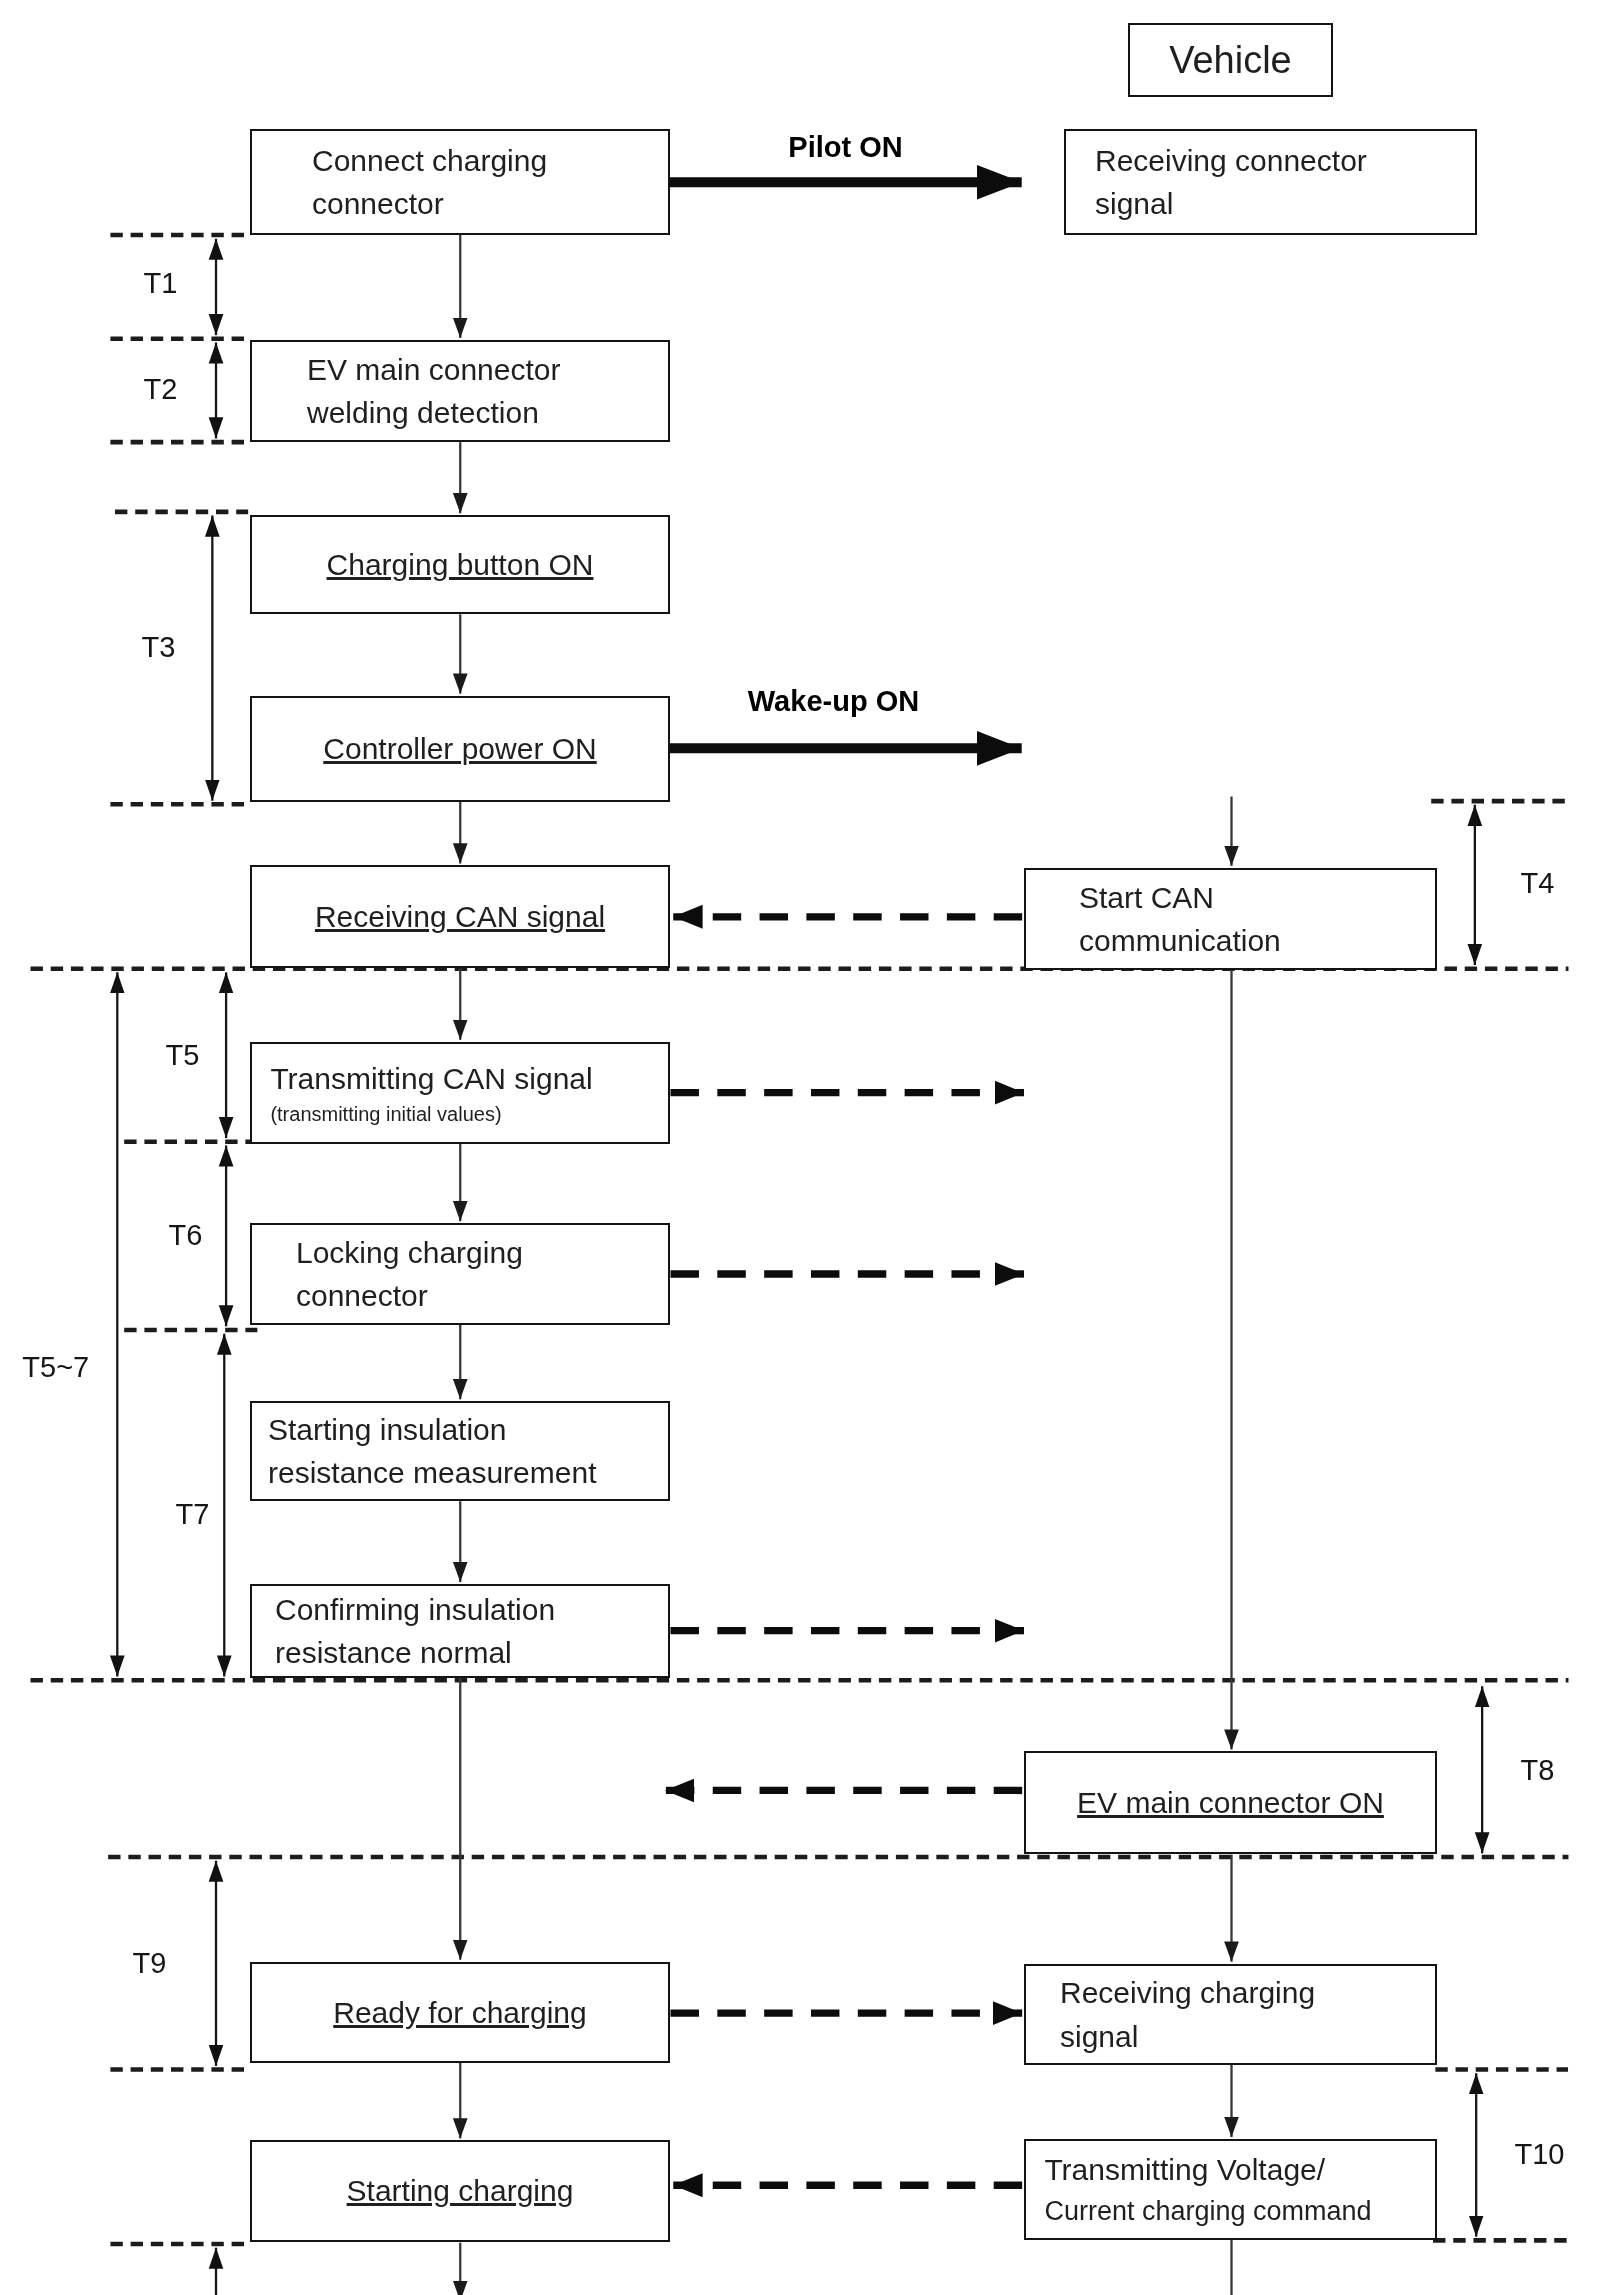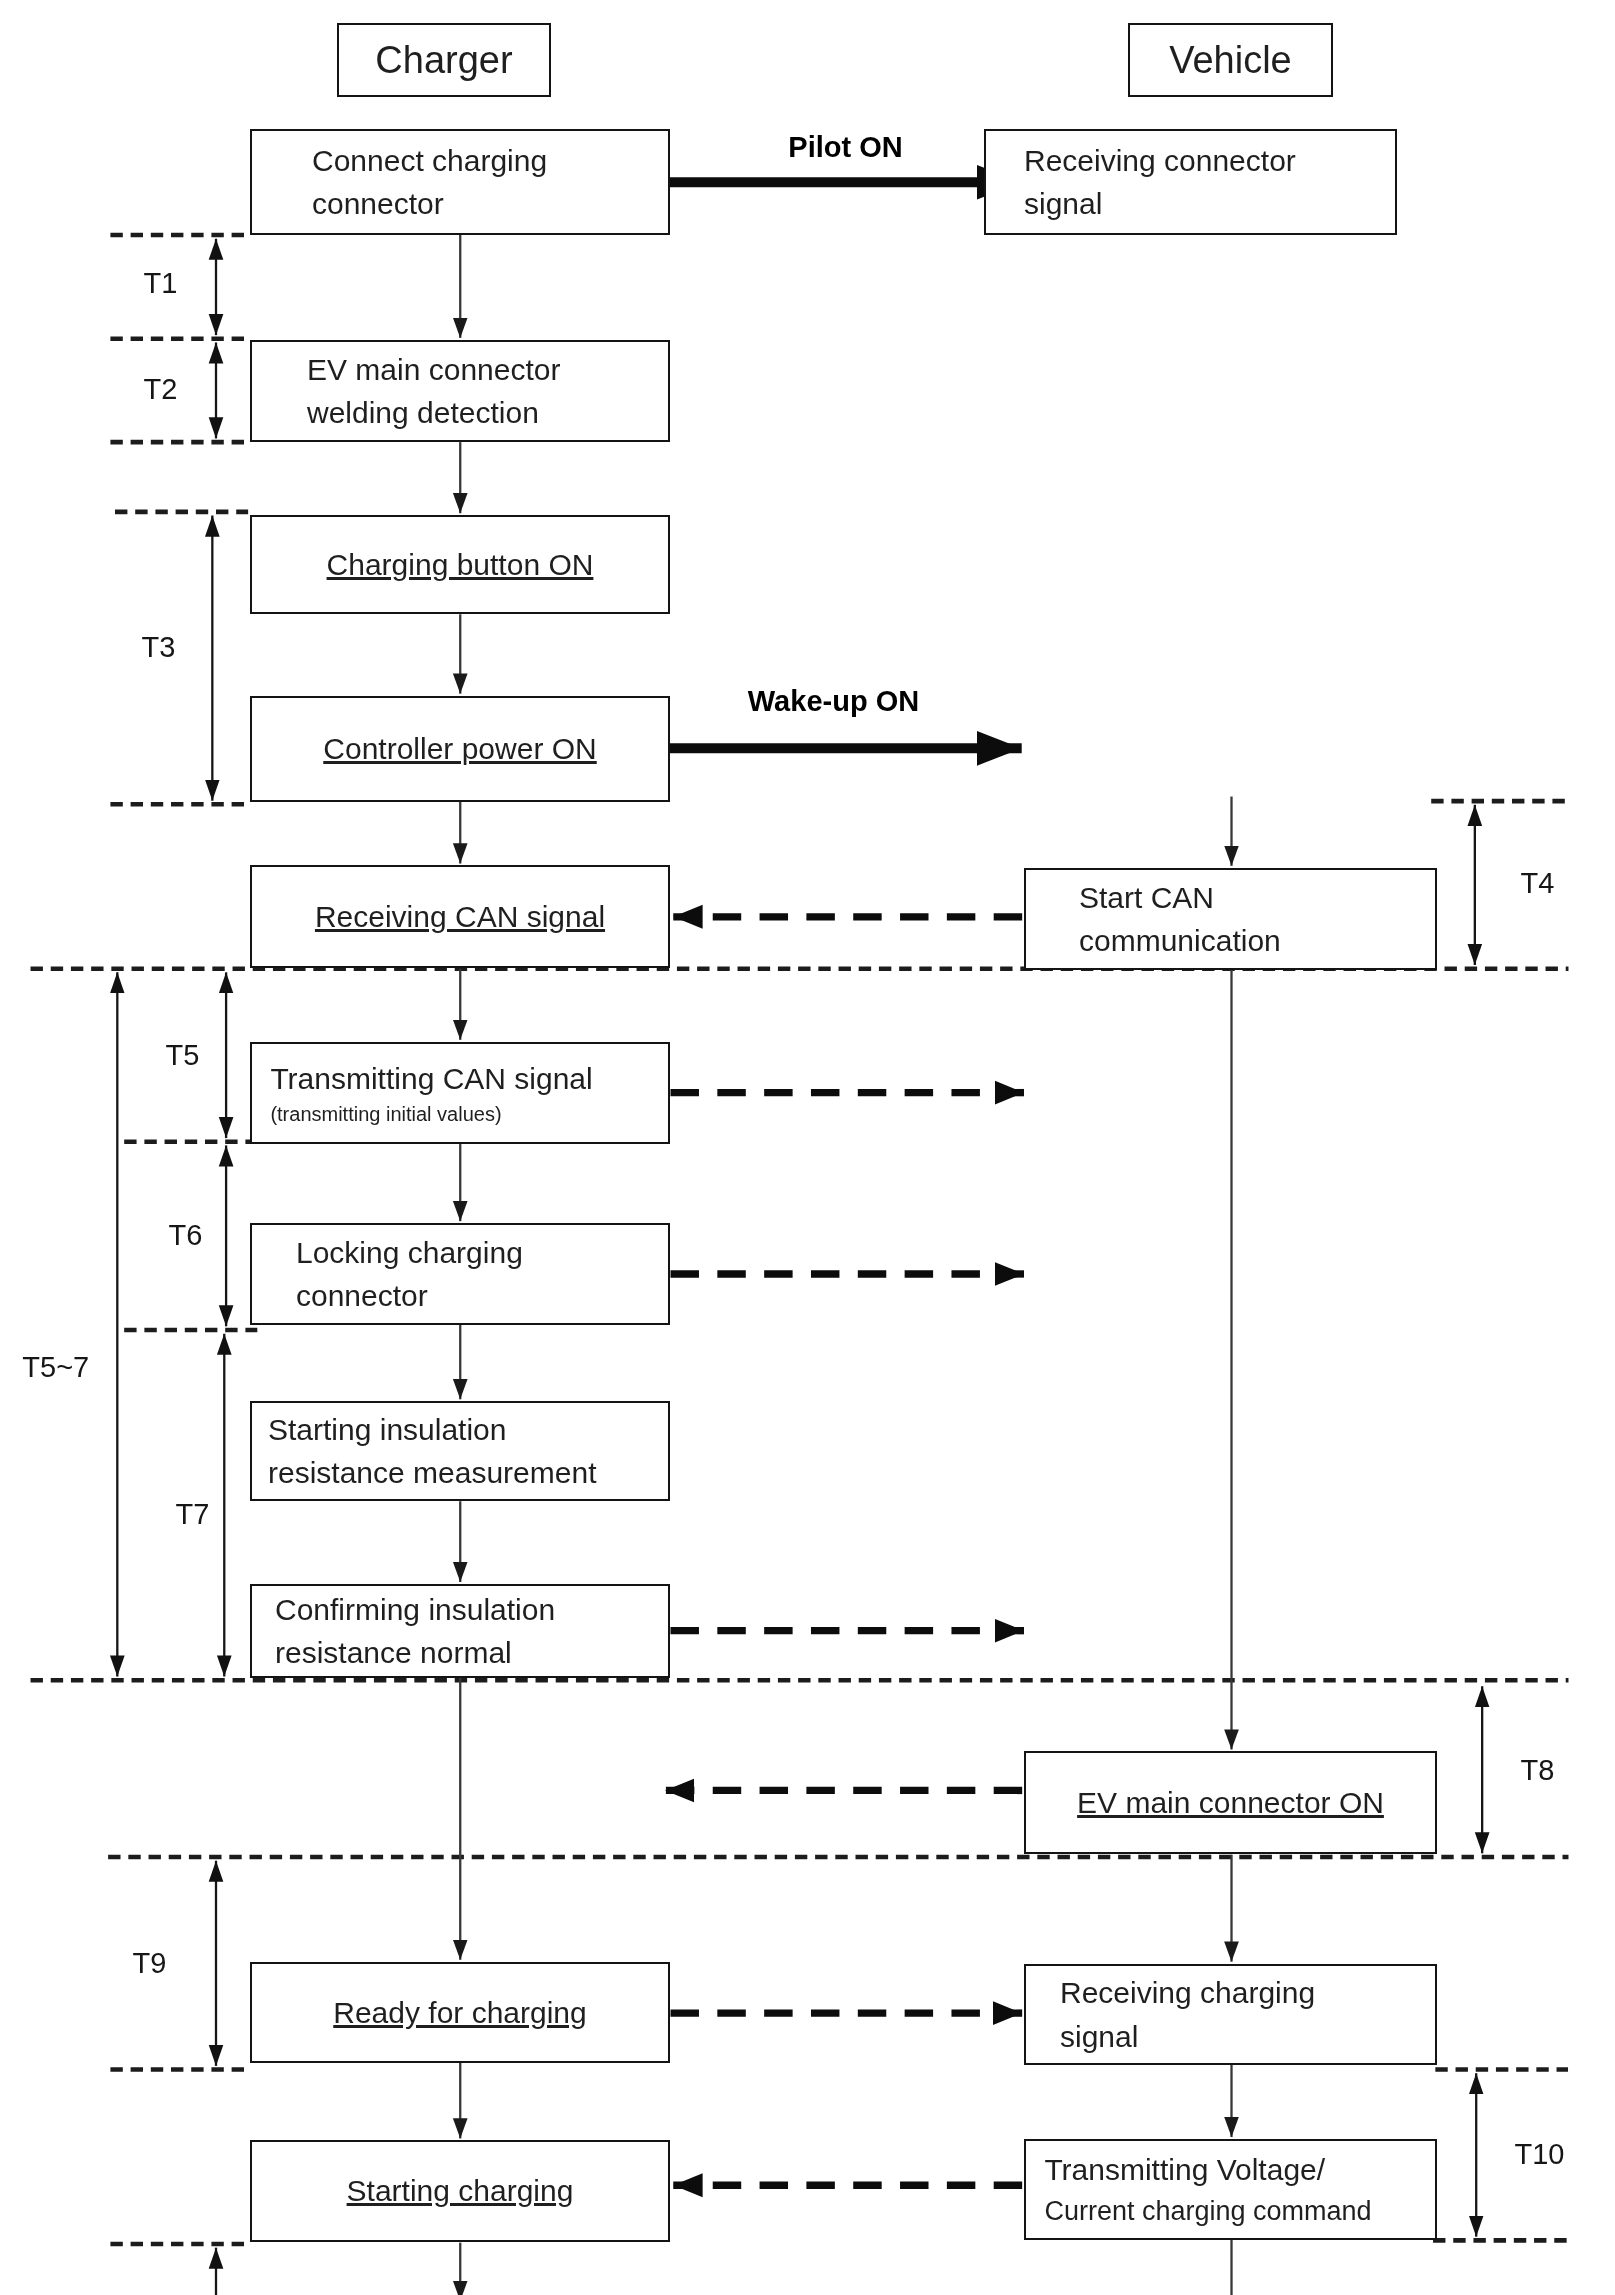--- a/index.html
+++ b/index.html
@@ -23,21 +23,21 @@
   .c3{left:250px;top:515px;width:420px;height:99px;}
   .c4{left:250px;top:696px;width:420px;height:106px;}
   .c5{left:250px;top:865px;width:420px;height:103px;}
   .c6{left:250px;top:1042px;width:420px;height:102px;padding-left:18.4px;}
   .c7{left:250px;top:1223px;width:420px;height:102px;padding-left:44px;}
   .c8{left:250px;top:1401px;width:420px;height:100px;padding-left:16px;}
   .c9{left:250px;top:1584px;width:420px;height:94px;padding-left:23px;justify-content:center;}
   .c10{left:250px;top:1962px;width:420px;height:101px;}
   .c11{left:250px;top:2140px;width:420px;height:102px;}
   
-  .v1{left:984px;top:129px;width:413px;height:106px;padding-left:38px;}
+  .v1{left:1064px;top:129px;width:413px;height:106px;padding-left:29px;}
   .v2{left:1024px;top:686px;width:413px;height:110px;}
   .v3{left:1024px;top:868px;width:413px;height:102px;padding-left:53px;}
   .v4{left:1024px;top:1751px;width:413px;height:103px;}
   .v5{left:1024px;top:1964px;width:413px;height:101px;padding-left:34px;}
   .v6{left:1024px;top:2139px;width:413px;height:101px;padding-left:18.4px;}
   .hc{left:337px;top:23.4px;width:214px;height:74px;}
   .hv{left:1128px;top:23.4px;width:205px;height:74px;}
 </style>
 </head>
 <body>
@@ -130,23 +130,20 @@
       <line x1="3228" y1="3673" x2="3228" y2="4037" marker-start="url(#mt)" marker-end="url(#mt)"></line>
       <line x1="470" y1="4053" x2="470" y2="4500" marker-start="url(#mt)" marker-end="url(#mt)"></line>
       <line x1="3215" y1="4516" x2="3215" y2="4872" marker-start="url(#mt)" marker-end="url(#mt)"></line>
       <line x1="470" y1="4896" x2="470" y2="5227" marker-start="url(#mt)" marker-end="url(#mt)"></line>
     </g>
 
     <path d="M 352 5478 C 760 5388, 1340 5386, 1848 5472 C 2340 5556, 2960 5552, 3414 5462
          L 3414 5648 C 2960 5738, 2340 5742, 1848 5658 C 1340 5572, 760 5574, 352 5664 Z" fill="#e9e9e9" stroke="#262626" stroke-width="5"></path>
   </svg>
 
-  <div class="hdr hc">
-    <span>Charger</span>
-  </div>
   <div class="hdr hv">
     <span>Vehicle</span>
   </div>
 
   <div class="box c1 la">
     <span class="ln">Connect charging</span>
     <span class="ln">connector</span>
   </div>
   <div class="box c2 la">
     <span class="ln">EV main connector</span>

